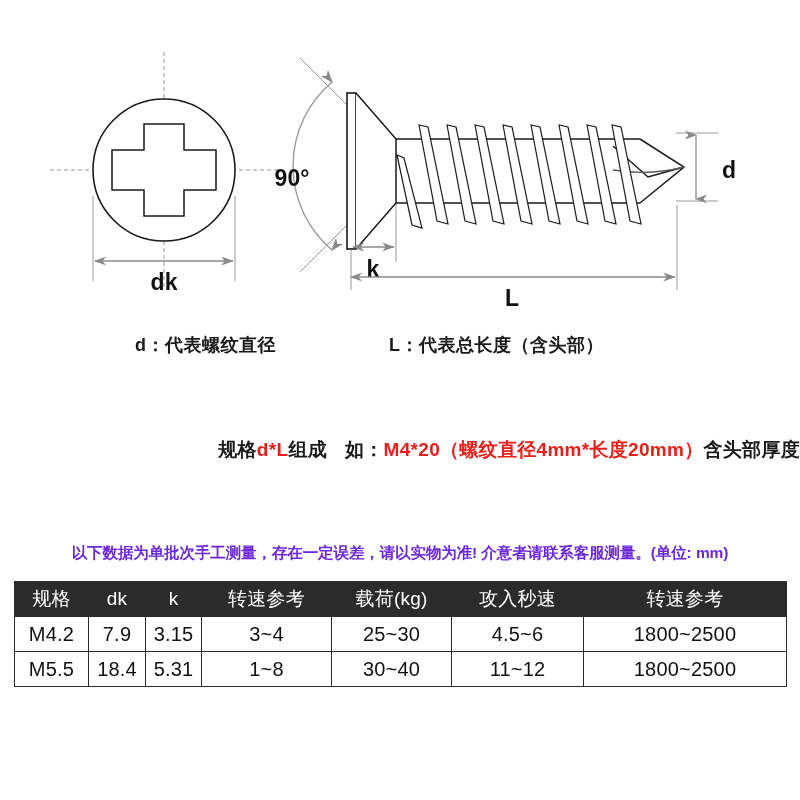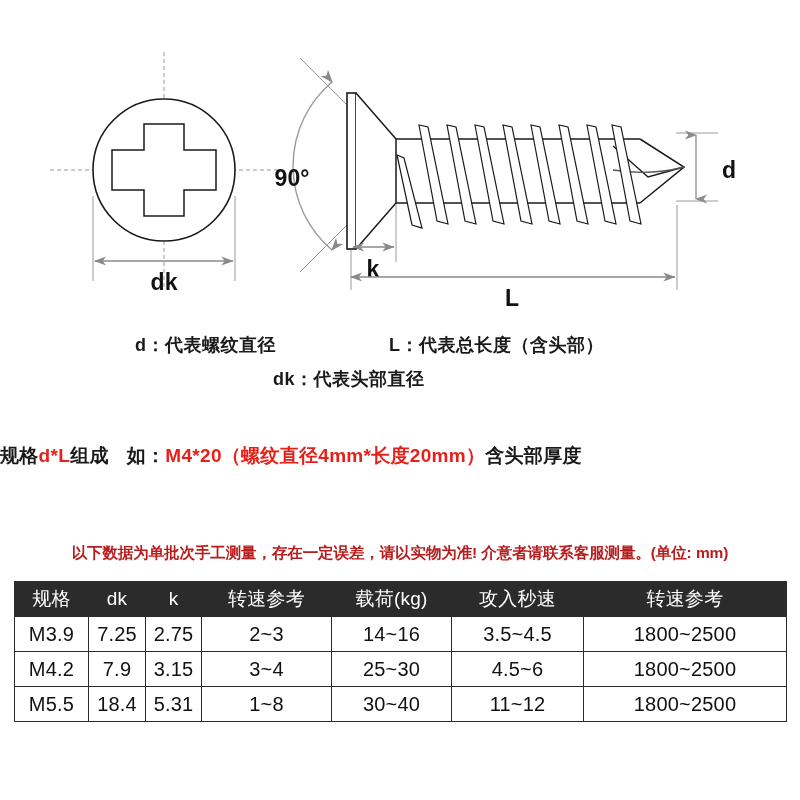--- a/index.html
+++ b/index.html
@@ -62,46 +62,45 @@
     text-align: left;
     margin-left: 46px;
   }
 
   
   .spec-line {
     position: absolute;
     left: 0;
     top: 437px;
     width: 800px;
-    text-align: left;
+    text-align: right;
     font-size: 19px;
     font-weight: bold;
     color: #1a1a1a;
     white-space: nowrap;
     letter-spacing: 0.3px;
-    margin-top: 6px;
   }
   .spec-line .accent {
     color: #e8201a;
   }
   .spec-line .gap {
     display: inline-block;
     width: 18px;
   }
 
   
   .disclaimer {
     position: absolute;
     left: 0;
     top: 543px;
     width: 800px;
     text-align: center;
     font-size: 15.5px;
     font-weight: bold;
-    color: #b91c1c;
+    color: #6d28d9;
     white-space: nowrap;
     letter-spacing: -0.1px;
   }
 
   
   .spec-table-wrap {
     position: absolute;
     left: 14px;
     top: 581px;
     width: 772px;
@@ -239,23 +238,20 @@
   <div class="legend-block">
     <div class="legend-row">
       <span class="legend-cell first">
         <span>d</span><span>：</span><span>代表螺纹直径</span>
       </span>
       <span class="legend-cell second">
         <span>L</span><span>：</span><span>代表总长度（含头部）</span>
       </span>
     </div>
     <div class="legend-row">
-      <span class="legend-cell second">
-        <span>dk</span><span>：</span><span>代表头部直径</span>
-      </span>
     </div>
   </div>
 
   <div class="spec-line"><span>规格</span><span class="accent">d*L</span><span>组成</span><span class="gap"></span><span>如：</span><span class="accent">M4*20</span><span class="accent">（螺纹直径4mm*长度20mm）</span><span>含头部厚度</span></div>
 
   <div class="disclaimer">以下数据为单批次手工测量，存在一定误差，请以实物为准! 介意者请联系客服测量。(单位: mm)</div>
 
   <div class="spec-table-wrap">
     <table class="spec-table">
       <colgroup>
@@ -273,29 +269,20 @@
           <th>dk</th>
           <th>k</th>
           <th>转速参考</th>
           <th>载荷(kg)</th>
           <th>攻入秒速</th>
           <th>转速参考</th>
         </tr>
       </thead>
       <tbody>
         <tr>
-          <td>M3.9</td>
-          <td>7.25</td>
-          <td>2.75</td>
-          <td>2~3</td>
-          <td>14~16</td>
-          <td>3.5~4.5</td>
-          <td>1800~2500</td>
-        </tr>
-        <tr>
           <td>M4.2</td>
           <td>7.9</td>
           <td>3.15</td>
           <td>3~4</td>
           <td>25~30</td>
           <td>4.5~6</td>
           <td>1800~2500</td>
         </tr>
         <tr>
           <td>M5.5</td>

